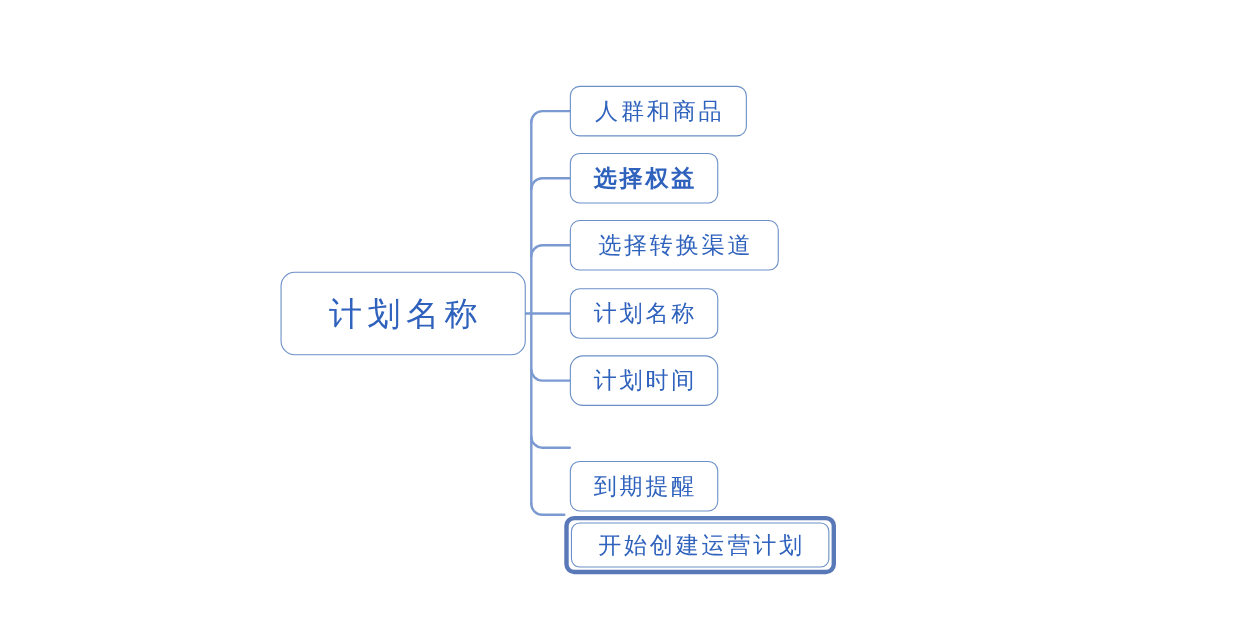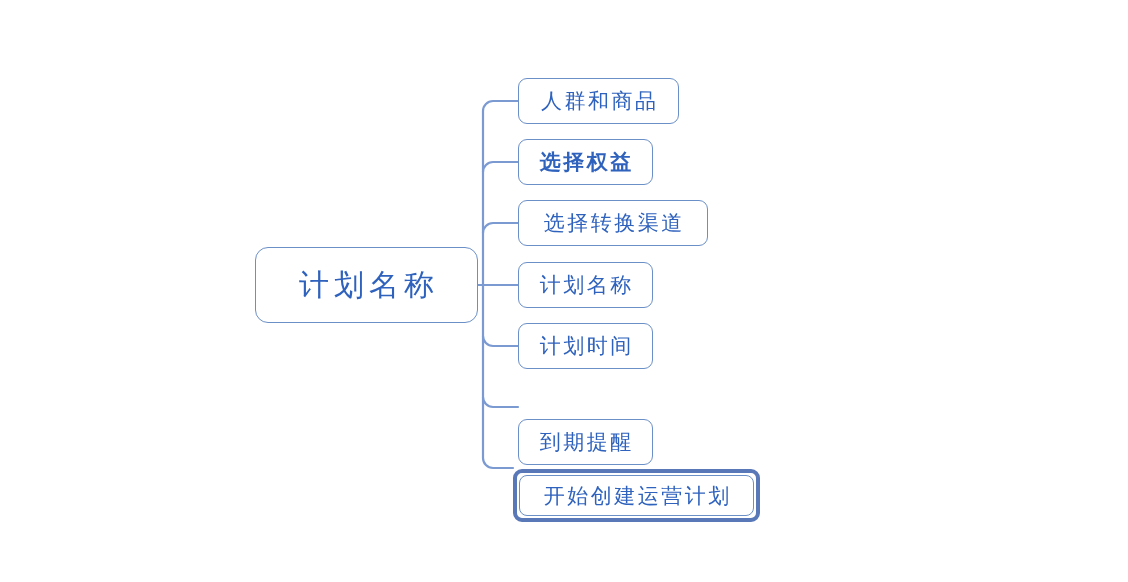--- a/index.html
+++ b/index.html
@@ -122,21 +122,21 @@
   </div>
 
   <div class="node node-child" style="left:518px; top:200px; width:190px;">
     <span>选择转换渠道</span>
   </div>
 
   <div class="node node-child" style="left:518px; top:262px; width:135px;">
     <span>计划名称</span>
   </div>
 
-  <div class="node node-child" style="left:518px; top:323px; width:135px;">
+  <div class="node node-child" style="left:518px; top:323px; width:135px;border-radius:12px;">
     <span>计划时间</span>
   </div>
 
   <div class="node node-child" style="left:518px; top:384px; width:135px;margin-top:35px;">
     <span>到期提醒</span>
   </div>
 
   <div class="node-selected-frame" style="left:513px; top:441px; width:247px; height:53px;margin-top:28px;">
     <div class="node-inner">
       <span>开始创建运营计划</span>

